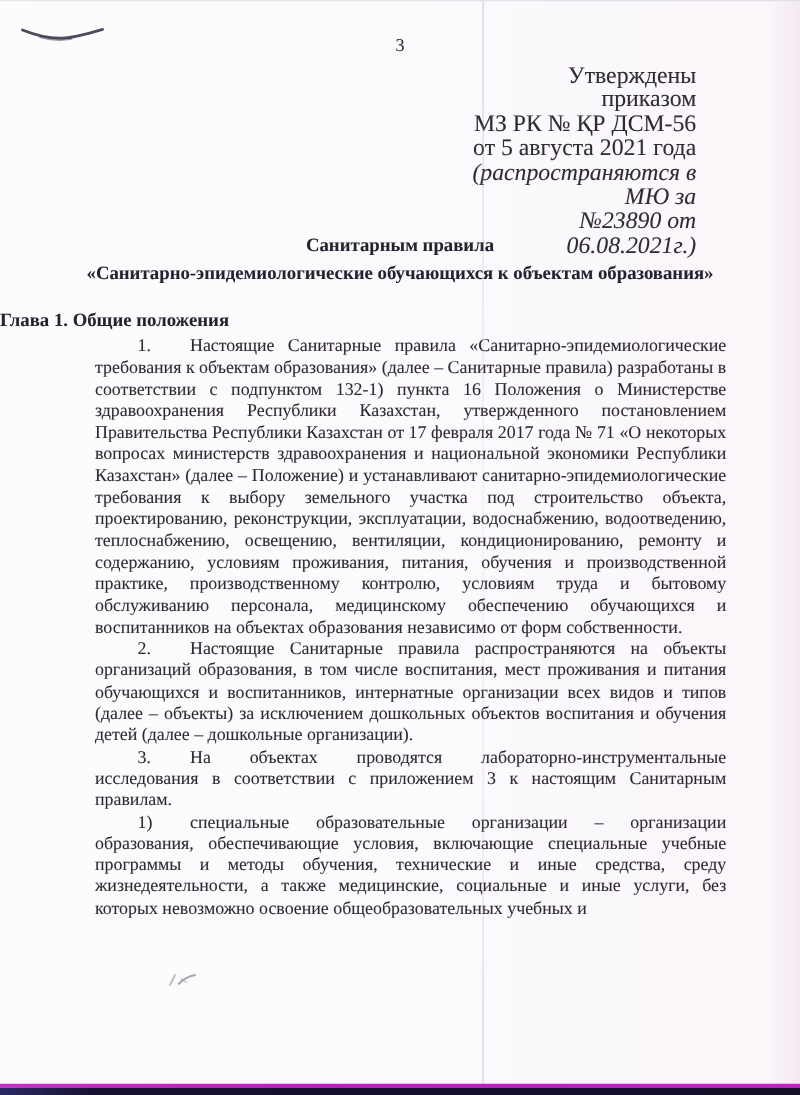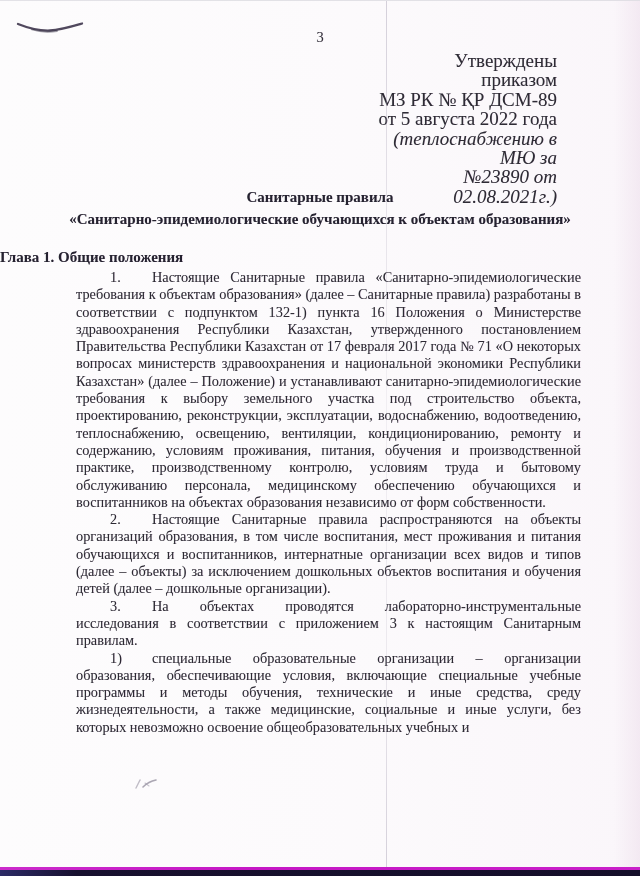--- a/index.html
+++ b/index.html
@@ -78,28 +78,28 @@
 
   <svg class="pen-mark" viewBox="0 0 80 26" aria-hidden="true">
     <path d="M6 10 C 16 14, 26 17, 38 16.5 C 48 16, 58 13, 70 9.5" fill="none" stroke="#423a50" stroke-width="2.3" stroke-linecap="round" opacity="0.92"></path>
     <path d="M20 15.5 C 28 18, 36 18.5, 45 17" fill="none" stroke="#3a3348" stroke-width="1.8" stroke-linecap="round" opacity="0.5"></path>
   </svg>
 
   <div class="page-number ink">3</div>
 
   <div class="approval ink">
     <div>Утверждены приказом</div>
-    <div>МЗ РК № ҚР ДСМ-89</div>
-    <div>от 5 августа 2022 года</div>
-    <div class="it">(теплоснабжению в МЮ за</div>
-    <div class="it">№23890 от 02.08.2021г.)</div>
+    <div>МЗ РК № ҚР ДСМ-56</div>
+    <div>от 5 августа 2021 года</div>
+    <div class="it">(распространяются в МЮ за</div>
+    <div class="it">№23890 от 06.08.2021г.)</div>
   </div>
 
   <div class="titles ink">
-    <div>Санитарные правила</div>
+    <div>Санитарным правила</div>
     <div>«Санитарно-эпидемиологические обучающихся к объектам образования»</div>
   </div>
 
   <div class="chapter ink">Глава 1. Общие положения</div>
 
   <div class="body-text ink">
     <p><span class="para-num">1.</span><span>Настоящие Санитарные правила «Санитарно-эпидемиологические требования к объектам образования» (далее – Санитарные правила) разработаны в соответствии с подпунктом 132-1) пункта 16 Положения о Министерстве здравоохранения Республики Казахстан, утвержденного постановлением Правительства Республики Казахстан от 17 февраля 2017 года № 71 «О некоторых вопросах министерств здравоохранения и национальной экономики Республики Казахстан» (далее – Положение) и устанавливают санитарно-эпидемиологические требования к выбору земельного участка под строительство объекта, проектированию, реконструкции, эксплуатации, водоснабжению, водоотведению, теплоснабжению, освещению, вентиляции, кондиционированию, ремонту и содержанию, условиям проживания, питания, обучения и производственной практике, производственному контролю, условиям труда и бытовому обслуживанию персонала, медицинскому обеспечению обучающихся и воспитанников на объектах образования независимо от форм собственности.</span></p>
     <p><span class="para-num">2.</span><span>Настоящие Санитарные правила распространяются на объекты организаций образования, в том числе воспитания, мест проживания и питания обучающихся и воспитанников, интернатные организации всех видов и типов (далее – объекты) за исключением дошкольных объектов воспитания и обучения детей (далее – дошкольные организации).</span></p>
     <p><span class="para-num">3.</span><span>На объектах проводятся лабораторно-инструментальные исследования в соответствии с приложением 3 к настоящим Санитарным правилам.</span></p>
     <p><span class="para-num">1)</span><span>специальные образовательные организации – организации образования, обеспечивающие условия, включающие специальные учебные программы и методы обучения, технические и иные средства, среду жизнедеятельности, а также медицинские, социальные и иные услуги, без которых невозможно освоение общеобразовательных учебных и</span></p>

